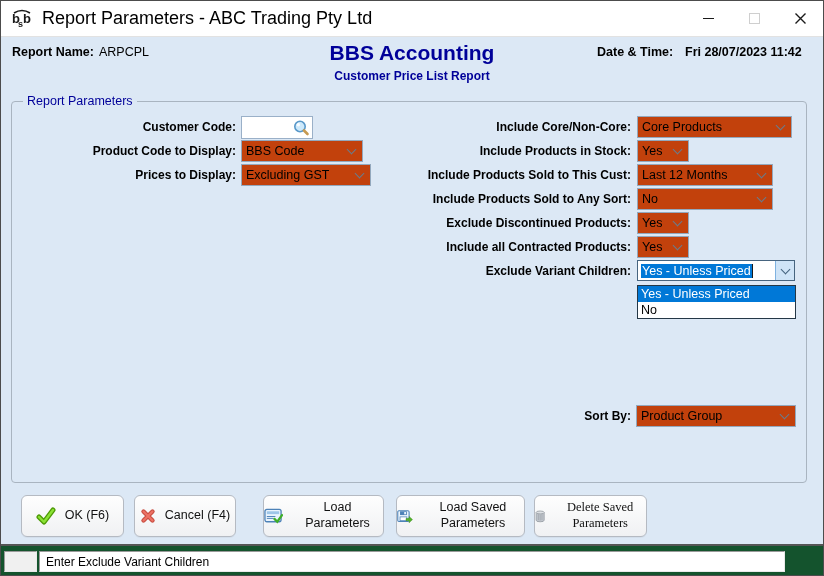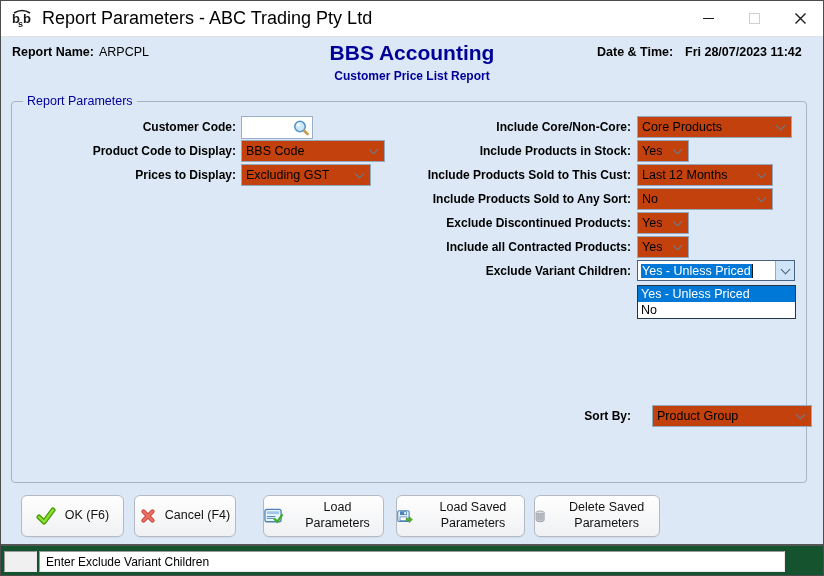--- a/index.html
+++ b/index.html
@@ -113,21 +113,21 @@
   <div class="f-label" style="left:40px; top:115px; width:195px;">Customer Code:</div>
   <div class="search-box">
     <svg width="19" height="17" viewBox="0 0 19 17">
       <circle cx="8" cy="7.5" r="5.2" fill="#cde9fb" stroke="#5898c9" stroke-width="1.6"></circle>
       <circle cx="6.3" cy="5.8" r="1.8" fill="#ffffff" opacity="0.85"></circle>
       <line x1="12" y1="11.5" x2="15.5" y2="15" stroke="#c69a52" stroke-width="2.6" stroke-linecap="round"></line>
     </svg>
   </div>
 
   <div class="f-label" style="left:40px; top:139px; width:195px;">Product Code to Display:</div>
-  <div class="sel" style="left:240px; top:139px; width:144px;">
+  <div class="sel" style="left:240px; top:139px; width:122px;">
     <span class="val">BBS Code</span>
     <span class="chev"></span>
   </div>
 
   <div class="f-label" style="left:40px; top:163px; width:195px;">Prices to Display:</div>
   <div class="sel" style="left:240px; top:163px; width:130px;">
     <span class="val">Excluding GST</span>
     <span class="chev"></span>
   </div>
 
@@ -176,21 +176,21 @@
     <div class="combo-btn">
       <span class="chev"></span>
     </div>
   </div>
   <div class="dropdown">
     <div class="opt selected">Yes - Unless Priced</div>
     <div class="opt">No</div>
   </div>
 
   <div class="f-label" style="left:430px; top:404px; width:200px;">Sort By:</div>
-  <div class="sel" style="left:635px; top:404px; width:160px;margin-left:16px;">
+  <div class="sel" style="left:635px; top:404px; width:160px;">
     <span class="val">Product Group</span>
     <span class="chev"></span>
   </div>
 
   <div class="btn" style="left:20px; width:103px;">
     <svg width="20" height="18" viewBox="0 0 20 18">
       <path d="M3 10 L8 15 L17 3" fill="none" stroke="#4e9a06" stroke-width="5" stroke-linecap="round" stroke-linejoin="round"></path>
       <path d="M3 10 L8 15 L17 3" fill="none" stroke="#8ae234" stroke-width="2.4" stroke-linecap="round" stroke-linejoin="round"></path>
     </svg>
     <span class="lbl">OK (F6)</span>
@@ -215,21 +215,21 @@
   <div class="btn" style="left:395px; width:129px;">
     <svg width="21" height="17" viewBox="0 0 21 17">
       <rect x="1" y="1" width="15" height="14" rx="1.5" fill="#eaf4fd" stroke="#4d82b8" stroke-width="1.4"></rect>
       <rect x="4" y="1.6" width="9" height="5" fill="#4d82b8"></rect>
       <rect x="9.5" y="2.6" width="2.4" height="3" fill="#eaf4fd"></rect>
       <rect x="4" y="9" width="9" height="5" fill="#ffffff" stroke="#4d82b8"></rect>
       <path d="M12 11.2 h4 v-2.6 l4.4 4 -4.4 4 v-2.6 h-4 z" fill="#54b32c" stroke="#3c8f1e" stroke-width="0.7"></path>
     </svg>
     <span class="lbl">Load Saved Parameters</span>
   </div>
-  <div class="btn" style="left:533px; width:126px;">
+  <div class="btn" style="left:533px; width:113px;font-family:Liberation Serif, serif;">
     <svg width="14" height="17" viewBox="0 0 14 17">
       <path d="M1.5 3 V13.5 a5.5 2.2 0 0 0 11 0 V3" fill="#c3c8cf" stroke="#8e949c"></path>
       <ellipse cx="7" cy="3" rx="5.5" ry="2" fill="#dde0e4" stroke="#8e949c"></ellipse>
       <line x1="4.5" y1="5.5" x2="4.5" y2="13.5" stroke="#9aa0a8"></line>
       <line x1="7" y1="6" x2="7" y2="14" stroke="#9aa0a8"></line>
       <line x1="9.5" y1="5.5" x2="9.5" y2="13.5" stroke="#9aa0a8"></line>
     </svg>
     <span class="lbl">Delete Saved Parameters</span>
   </div>
 

